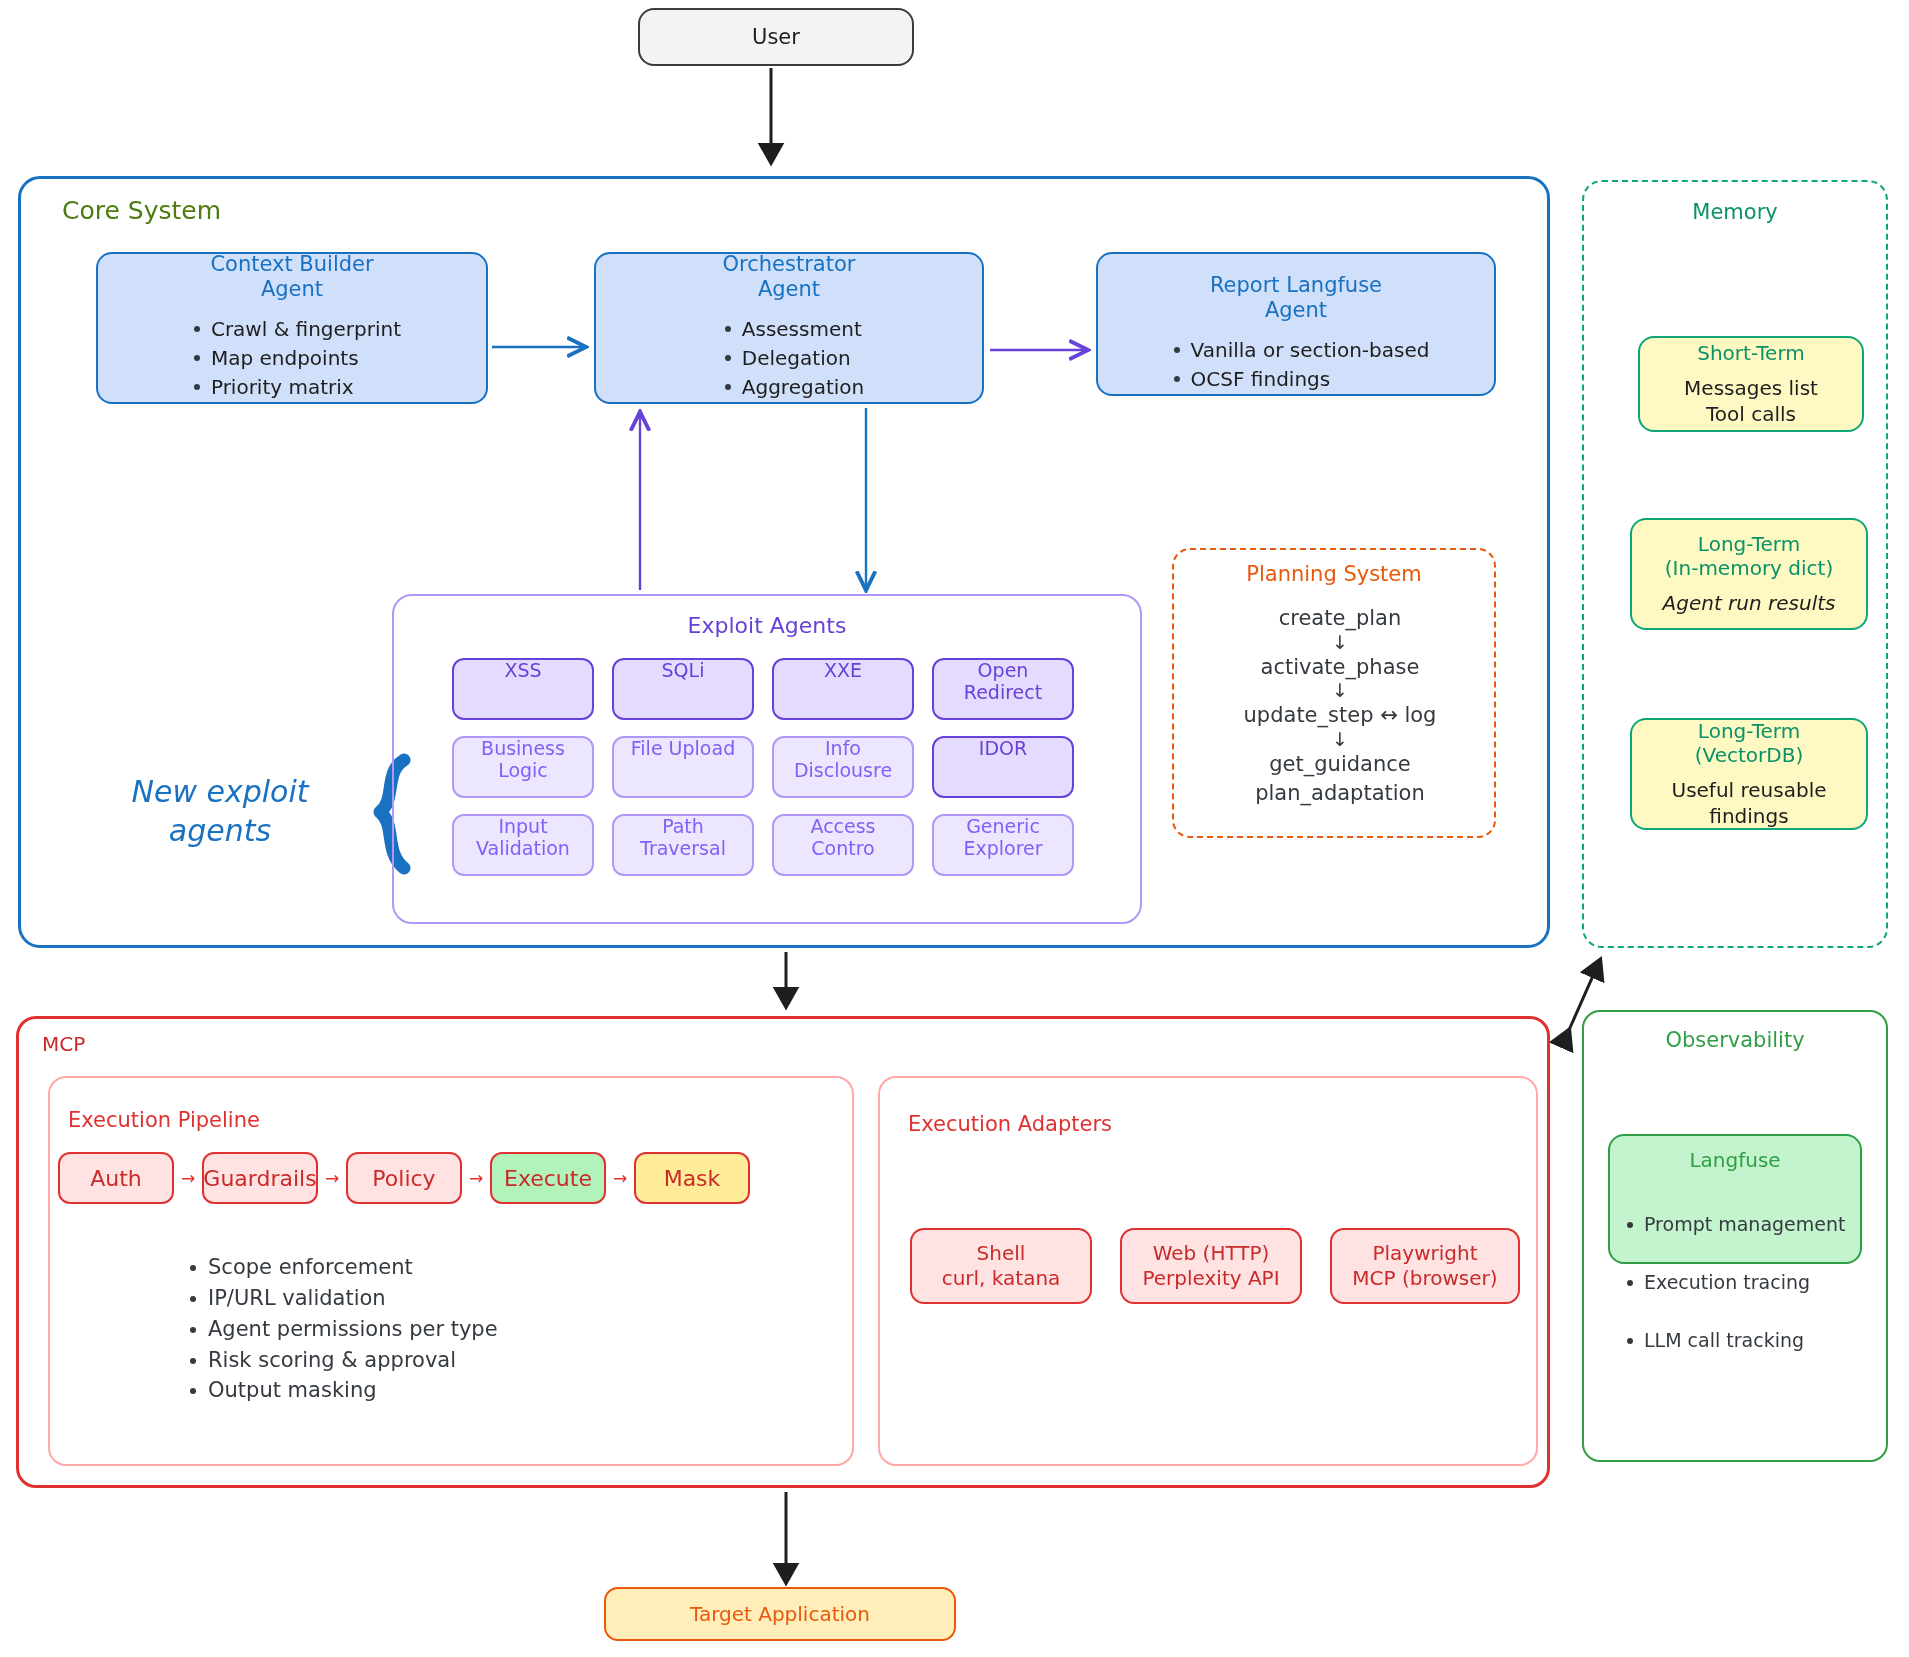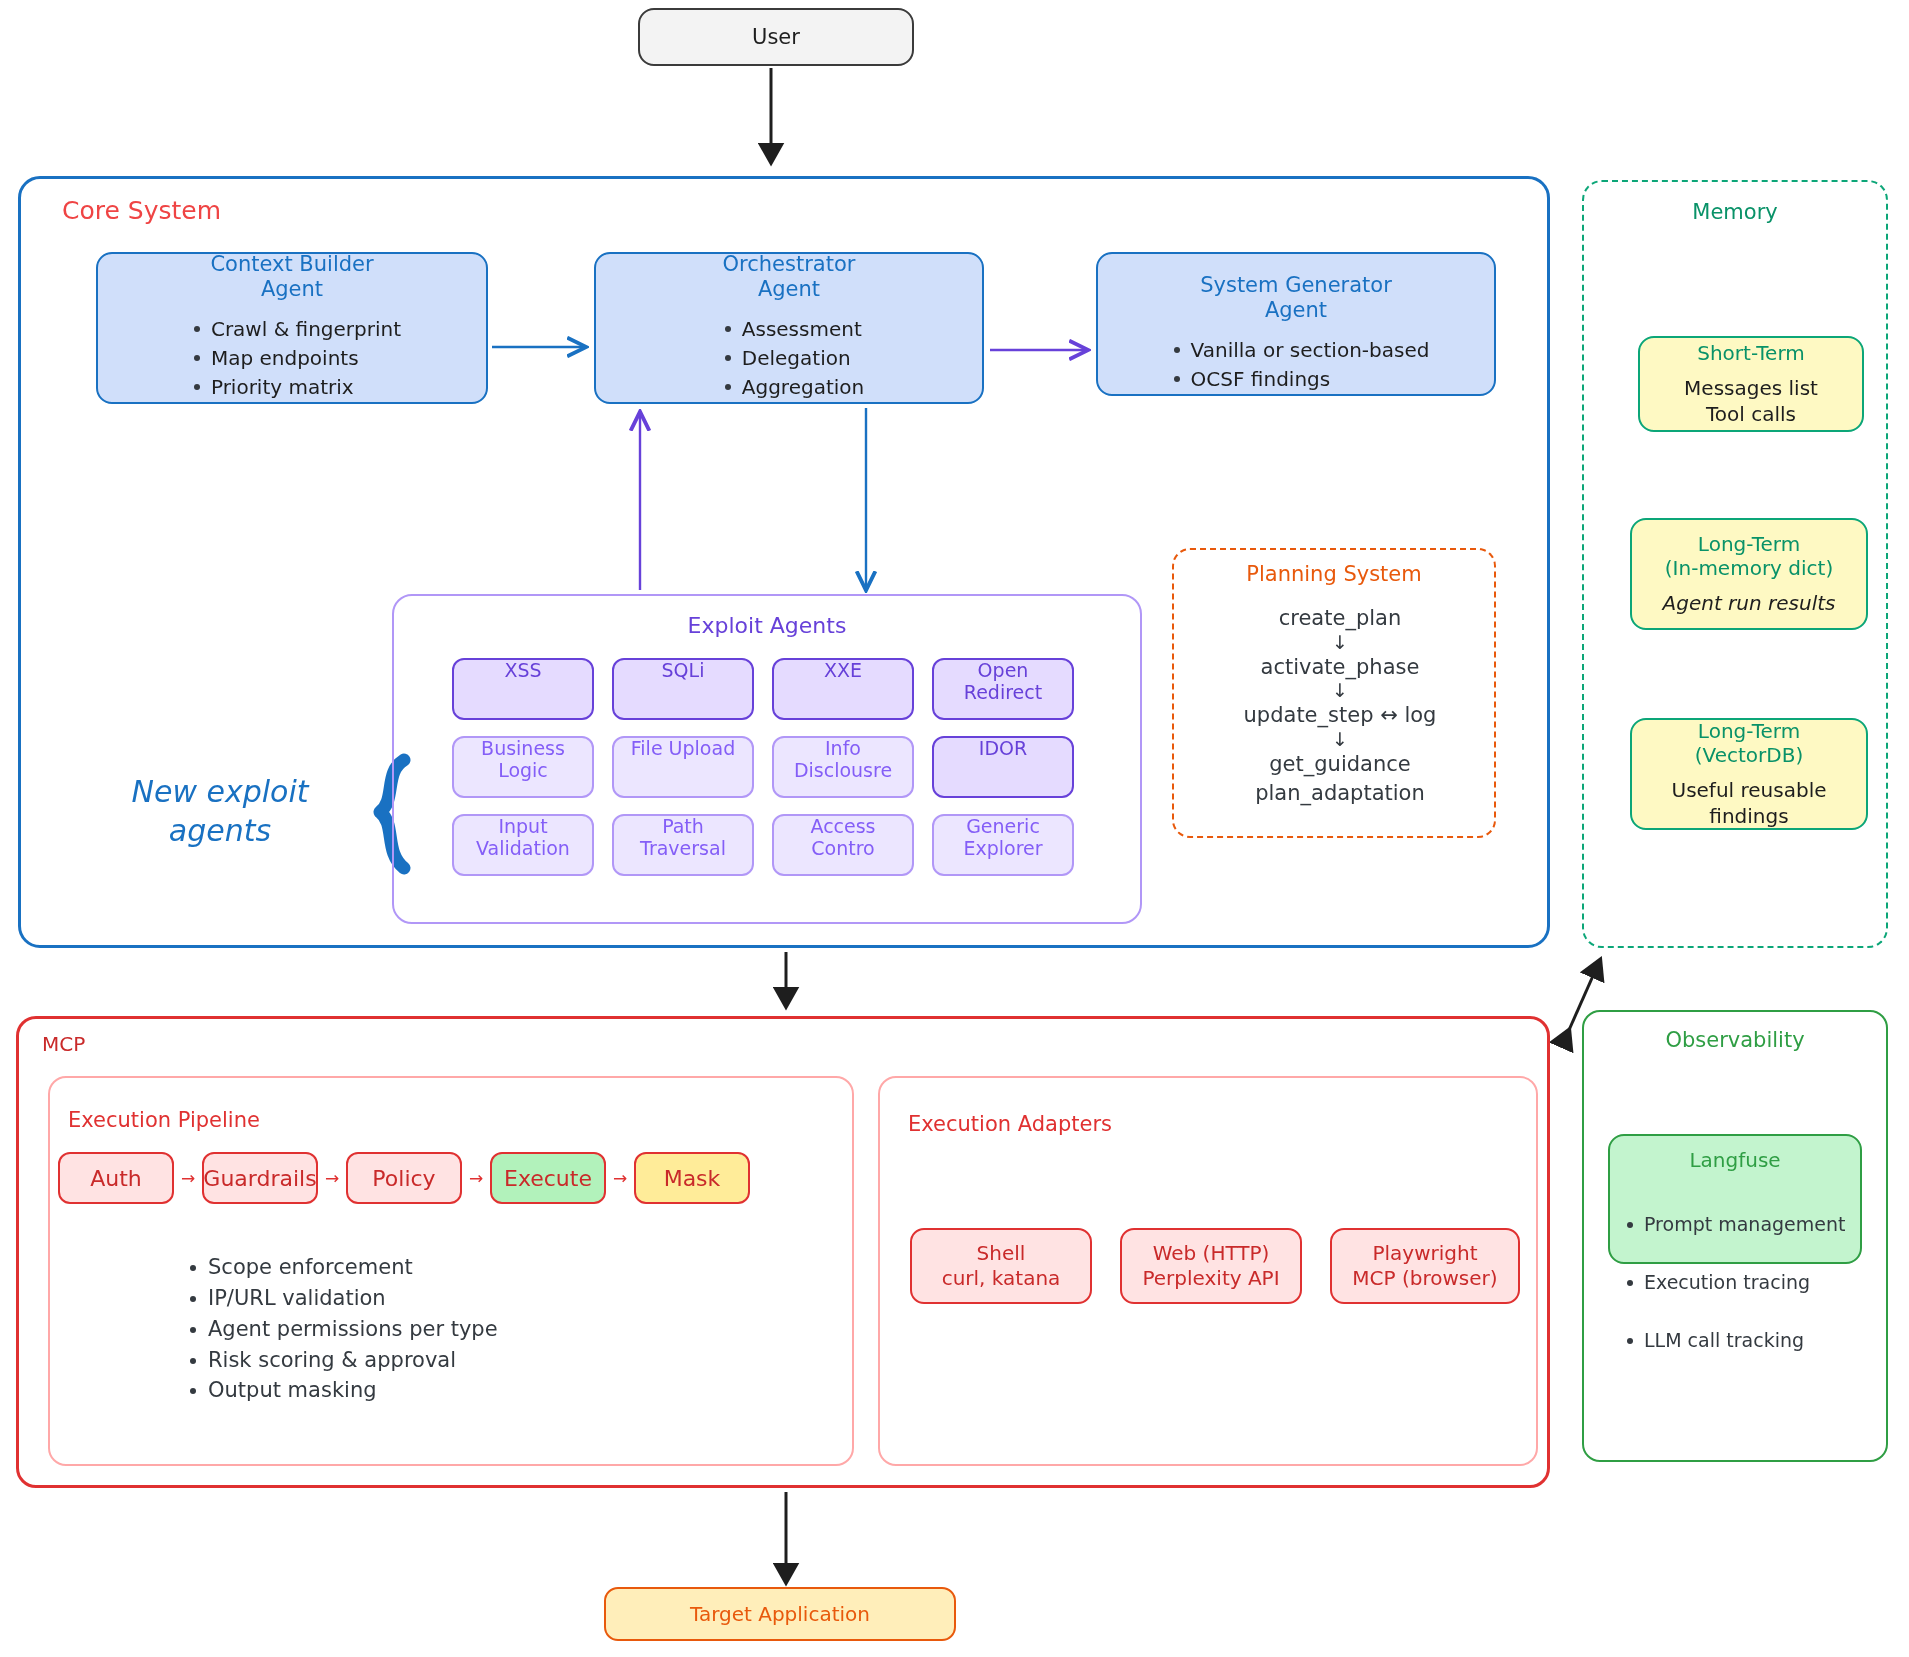--- a/index.html
+++ b/index.html
@@ -26,21 +26,21 @@
     left:638px;top:8px;width:276px;height:58px;
     background:#f3f3f3;border:2.5px solid #3b3b3b;border-radius:16px;
     color:#1e1e1e;font-size:21px;
   }
 
   
   #core-system{
     left:18px;top:176px;width:1532px;height:772px;
     border:3px solid #1971c2;border-radius:22px;background:transparent;
   }
-  #core-system-label{left:62px;top:196px;color:#ef4444;font-size:25px;}
+  #core-system-label{left:62px;top:196px;color:#4d7c0f;font-size:25px;}
 
   .agent-card{
     background:#d0dffa;border:2.5px solid #1971c2;border-radius:16px;
     color:#1971c2;align-items:center;justify-content:flex-end;padding-top:14px;
   }
   .agent-card .ttl{font-size:21px;color:#1971c2;text-align:center;}
   .agent-card ul{
     margin:12px 0 0 0;padding:0 0 0 8px;list-style:none;
     text-align:left;color:#1e1e1e;font-size:20px;align-self:center;
   }
@@ -284,21 +284,21 @@
     </div>
     <ul>
       <li>Assessment</li>
       <li>Delegation</li>
       <li>Aggregation</li>
     </ul>
   </div>
 
   <div class="box agent-card" id="rep-agent">
     <div class="ttl">
-      <div>System Generator</div>
+      <div>Report Langfuse</div>
       <div>Agent</div>
     </div>
     <ul>
       <li>Vanilla or section-based</li>
       <li>OCSF findings</li>
     </ul>
   </div>
 
   <div class="abs" id="exploit-agents"></div>
   <div class="abs" id="exploit-agents-label">Exploit Agents</div>

